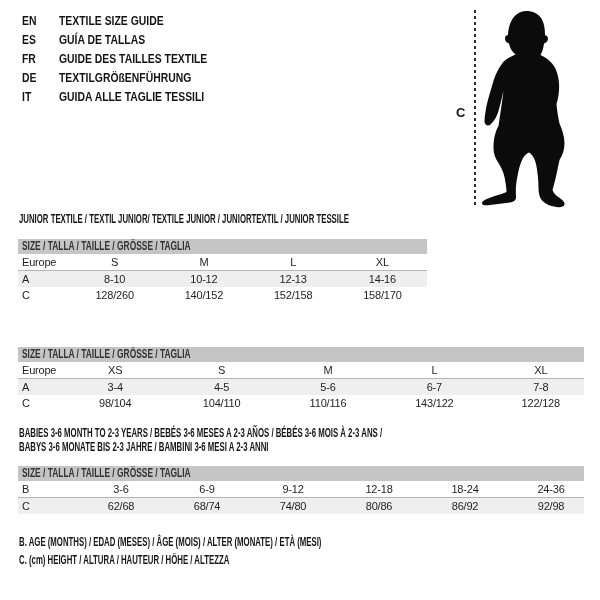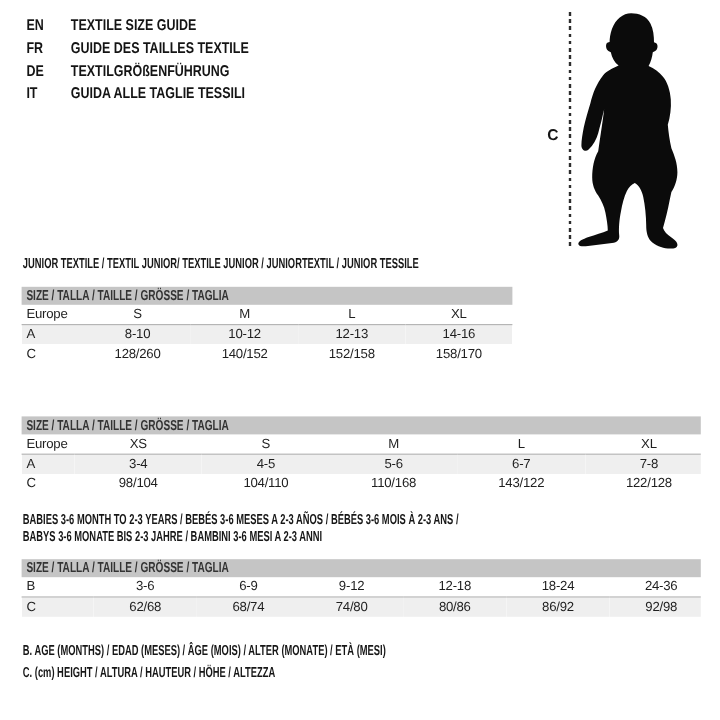--- a/index.html
+++ b/index.html
@@ -64,20 +64,24 @@
 </style>
 </head>
 <body>
 
 <div class="canvas">
 
   <div class="lang-list">
     <div class="lang-row">
       <span class="lang-code"><span class="cond80">EN</span></span>
       <span class="lang-label"><span class="cond80">TEXTILE SIZE GUIDE</span></span>
+    </div>
+    <div class="lang-row">
+      <span class="lang-code"><span class="cond80">ES</span></span>
+      <span class="lang-label"><span class="cond80">GUÍA DE TALLAS</span></span>
     </div>
     <div class="lang-row">
       <span class="lang-code"><span class="cond80">FR</span></span>
       <span class="lang-label"><span class="cond80">GUIDE DES TAILLES TEXTILE</span></span>
     </div>
     <div class="lang-row">
       <span class="lang-code"><span class="cond80">DE</span></span>
       <span class="lang-label"><span class="cond80">TEXTILGRÖßENFÜHRUNG</span></span>
     </div>
     <div class="lang-row">
@@ -207,21 +211,21 @@
         <td>3-4</td>
         <td>4-5</td>
         <td>5-6</td>
         <td>6-7</td>
         <td>7-8</td>
       </tr>
       <tr>
         <td class="lbl">C</td>
         <td>98/104</td>
         <td>104/110</td>
-        <td>110/168</td>
+        <td>110/116</td>
         <td>143/122</td>
         <td>122/128</td>
       </tr>
     </tbody>
   </table>
 
   <div class="t-title t3-title">
     <span class="cond">BABIES 3-6 MONTH TO 2-3 YEARS / BEBÉS 3-6 MESES A 2-3 AÑOS / BÉBÉS 3-6 MOIS À 2-3 ANS /</span><br>
     <span class="cond">BABYS 3-6 MONATE BIS 2-3 JAHRE / BAMBINI 3-6 MESI A 2-3 ANNI</span>
   </div>

